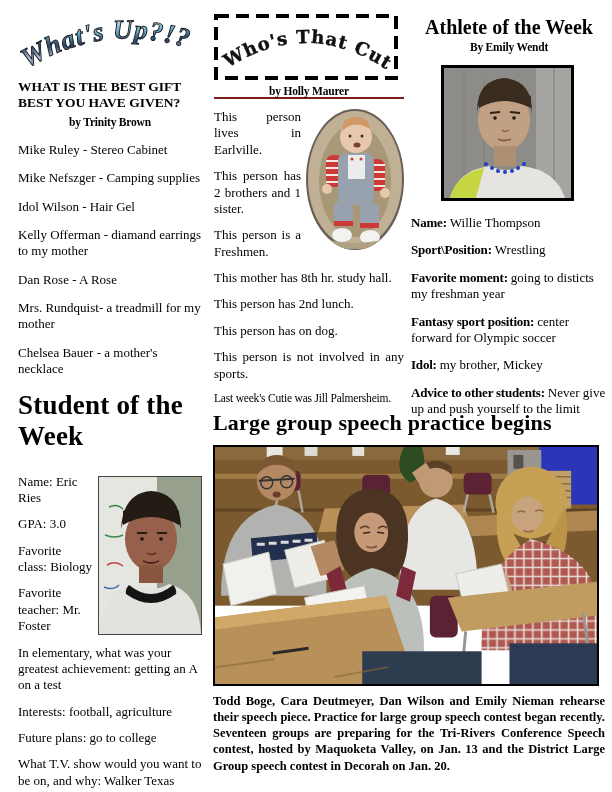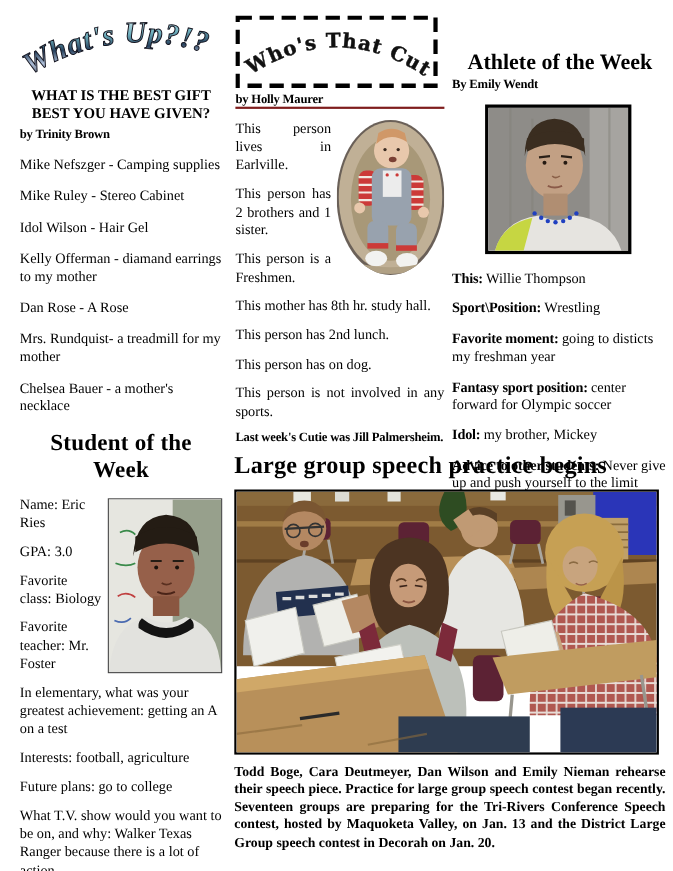--- a/index.html
+++ b/index.html
@@ -3,47 +3,47 @@
 <meta charset="utf-8">
 <style>
   html,body{margin:0;padding:0;background:#ffffff;}
   body{width:612px;height:792px;overflow:hidden;
        font-family:"Liberation Serif", serif; color:#000;}
   .page{position:relative;width:612px;height:792px;background:#fff;}
 
   
   .col-left{position:absolute;left:18px;top:14px;width:184px;}
   .col-mid{position:absolute;left:214px;top:14px;width:190px;}
-  .col-right{position:absolute;left:411px;top:14px;width:196px;margin-top:30px;}
+  .col-right{position:absolute;left:411px;top:14px;width:196px;}
   .speech-sec{position:absolute;left:213px;top:410px;width:392px;}
 
   
   .body-txt{font-size:13px;line-height:1.26;}
-  .byline{font-weight:bold;font-size:11.5px;letter-spacing:-0.2px;}
+  .byline{font-weight:bold;font-size:11.5px;letter-spacing:-0.2px;text-align:center;}
   p{margin:0;}
 
   
   .masthead-wrap{width:178px;height:62px;margin:0 0 2px 2px;}
-  .survey-title{font-weight:bold;font-size:13.5px;text-align:center;line-height:1.18;margin-top:3px;}
+  .survey-title{font-weight:bold;font-size:13.5px;text-align:left;line-height:1.18;margin-top:3px;}
   .survey-byline{margin:5px 0 14px 0;}
   .answers p{margin-bottom:12px;}
-  .sotw-title{font-weight:bold;font-size:21px;margin:4px 0 11px 0;letter-spacing:0.2px;text-align:center;}
+  .sotw-title{font-weight:bold;font-size:27px;margin:4px 0 22px 0;letter-spacing:0.2px;}
   .sotw-photo{float:right;width:102px;height:157px;border:1px solid #444;margin:2px 0 6px 5px;}
   .sotw-facts p{margin-bottom:10px;}
 
   
   .cutie-box{position:relative;width:184px;height:66px;margin-bottom:5px;}
   .cutie-box .dash{position:absolute;left:0;top:0;}
   .cutie-arc{position:absolute;left:4px;top:4px;}
   .cutie-byline{margin:1px 0 10px 0;border-bottom:2px solid #7f1d1d;}
   .baby-photo{float:right;width:98px;height:141px;border-radius:50%;overflow:hidden;
               margin:0 0 5px 5px;box-shadow:inset 0 0 7px 5px #fff;}
   .baby-photo svg{display:block;}
   .clues p{margin-bottom:10px;text-align:justify;}
-  .lastweek{font-weight:bold;font-size:11.5px;letter-spacing:-0.2px;}
+  .lastweek{font-weight:normal;font-size:11.5px;letter-spacing:-0.2px;}
 
   
   .aotw-title{font-weight:bold;font-size:20px;text-align:center;margin:2px 0 2px 0;}
   .aotw-byline{margin:0 0 12px 0;}
   .aotw-photo{width:127px;height:130px;border:3px solid #000;margin:2px 0 14px 30px;}
   .aotw-facts p{margin-bottom:11px;}
   .fact-label{font-weight:bold;letter-spacing:-0.2px;margin-right:3px;}
 
   
   .speech-title{font-weight:bold;font-size:22px;margin:0 0 9px 0;letter-spacing:0.2px;}
@@ -80,22 +80,22 @@
       </svg>
     </div>
 
     <div class="survey-title">
       <div>WHAT IS THE BEST GIFT</div>
       <div>BEST YOU HAVE GIVEN?</div>
     </div>
     <div class="byline survey-byline">by Trinity Brown</div>
 
     <div class="answers body-txt">
+      <p>Mike Ruley - Stereo Cabinet</p>
       <p>Mike Nefszger - Camping supplies</p>
-      <p>Mike Ruley - Stereo Cabinet</p>
       <p>Idol Wilson - Hair Gel</p>
       <p>Kelly Offerman - diamand earrings to my mother</p>
       <p>Dan Rose -  A Rose</p>
       <p>Mrs. Rundquist- a treadmill for my mother</p>
       <p>Chelsea Bauer - a mother's necklace</p>
     </div>
 
     <div class="sotw-title">Student of the Week</div>
 
     <div class="sotw-body body-txt">
@@ -218,21 +218,21 @@
             <circle cx="54" cy="103" r="2"></circle>
           <circle cx="61" cy="104" r="2"></circle>
             <circle cx="68" cy="103" r="2"></circle>
             <circle cx="74" cy="100" r="2"></circle>
           <circle cx="80" cy="96" r="2"></circle>
         </g>
       </svg>
     </div>
 
     <div class="aotw-facts body-txt">
-      <p><span class="fact-label">This:</span><span>Willie Thompson</span></p>
+      <p><span class="fact-label">Name:</span><span>Willie Thompson</span></p>
       <p><span class="fact-label">Sport\Position:</span><span>Wrestling</span></p>
       <p><span class="fact-label">Favorite moment:</span><span>going to disticts my freshman year</span></p>
       <p><span class="fact-label">Fantasy sport position:</span><span>center forward for Olympic soccer</span></p>
       <p><span class="fact-label">Idol:</span><span>my brother, Mickey</span></p>
       <p><span class="fact-label">Advice to other students:</span><span>Never give up and push yourself to the limit</span></p>
     </div>
   </div>
 
   <div class="speech-sec">
     <div class="speech-title">Large group speech practice begins</div>

